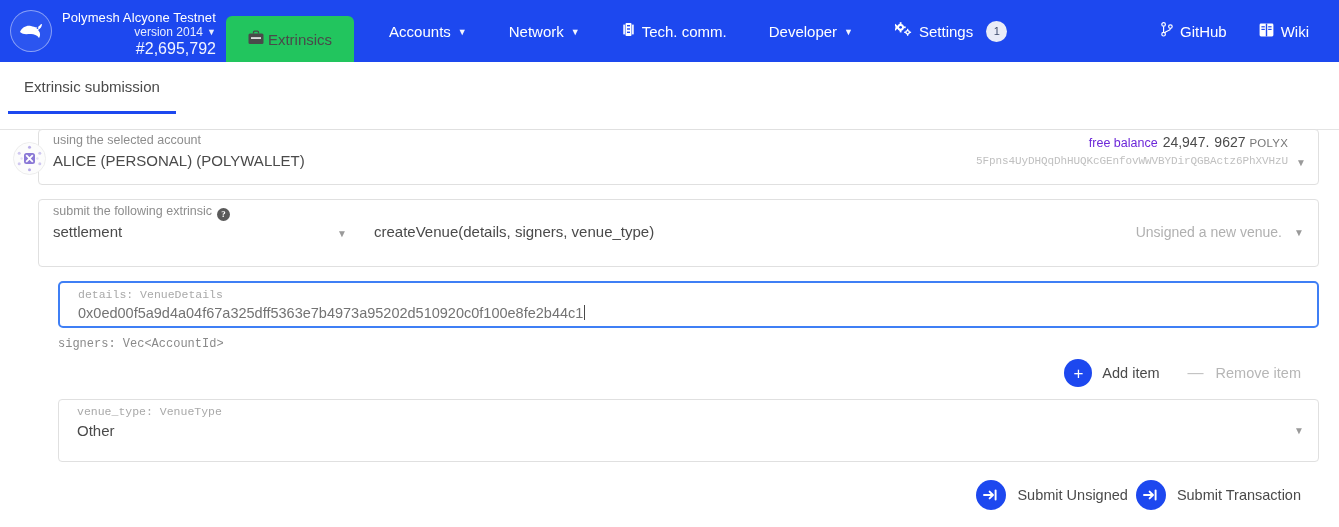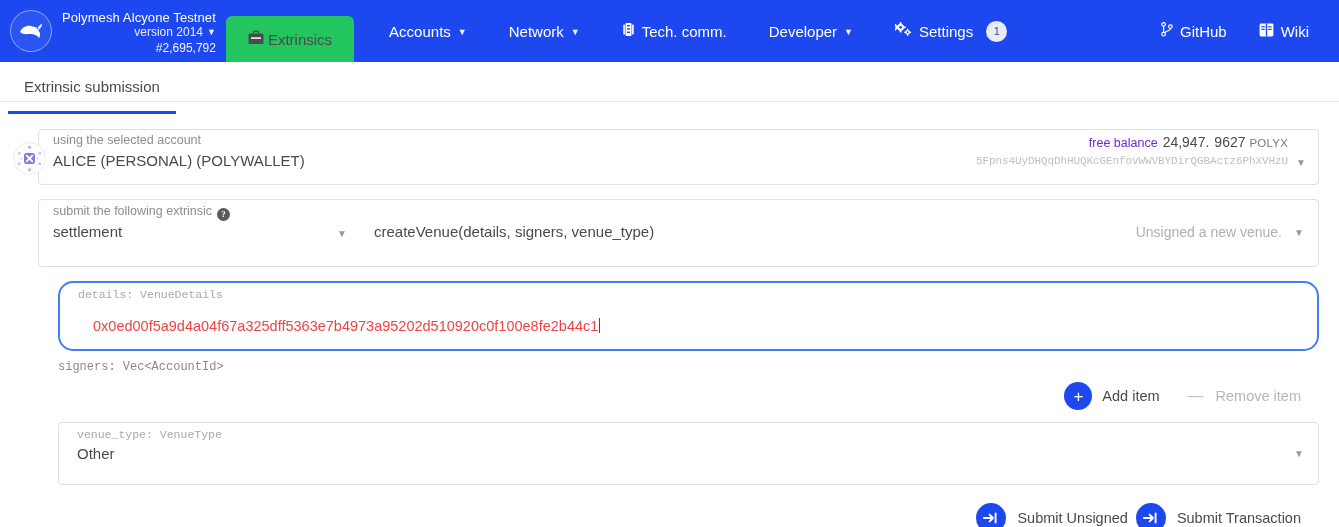--- a/index.html
+++ b/index.html
@@ -27,21 +27,21 @@
     margin-top: 3px; flex: none;
   }
   .logo-circle svg { display: block; }
   .brand-text {
     margin-left: 10px; text-align: right; color: #fff;
     line-height: 15px; padding-top: 3px;
   }
   .brand-name { font-size: 13px; letter-spacing: .1px; white-space: nowrap; }
   .brand-ver { font-size: 12px; color: #e8ecfd; white-space: nowrap; }
   .brand-ver .caret { font-size: 9px; margin-left: 4px; position: relative; top: -1px; }
-  .brand-block { font-size: 12px; color: #f2f4ff; white-space: nowrap; text-align: right; }
+  .brand-block { font-size: 16px; color: #f2f4ff; white-space: nowrap; text-align: right; }
 
   .tab-active {
     margin-left: 10px;
     height: 46px; min-width: 125px;
     background: #22c55e;
     border-radius: 6px 6px 0 0;
     display: flex; align-items: center; justify-content: center;
     gap: 4px; padding: 0 22px;
     color: #4a4a4a; font-size: 15px;
     align-self: flex-end;
@@ -60,21 +60,21 @@
     display: inline-flex; align-items: center; justify-content: center;
     width: 21px; height: 21px; border-radius: 50%;
     background: #e9ecf7; color: #3c4a6b; font-size: 11px;
     margin-left: 6px;
   }
   .nav-right { margin-left: auto; display: flex; align-items: center; height: 62px; padding-right: 14px; }
   .nav-right .nav-item { font-size: 15px; padding: 0 16px; }
 
   
   .subtabs {
-    position: absolute; top: 62px; left: 0; width: 1339px; height: 40px;
+    position: absolute; top: 62px; left: 0; width: 1339px; height: 68px;
     background: #fff; border-bottom: 1px solid #e4e4e4;
   }
   .subtab {
     position: absolute; left: 8px; top: 0;
     height: 52px; padding: 0 16px;
     display: flex; align-items: center;
     font-size: 15px; color: #4a4a4a;
     border-bottom: 3px solid #1d48ef;
   }
 
@@ -130,31 +130,31 @@
   }
   .extr-module { position: absolute; left: 14px; top: 23px; font-size: 15px; color: #4a4a4a; }
   .extr-module-caret { position: absolute; left: 298px; top: 28px; font-size: 10px; color: #9a9a9a; }
   .extr-method { position: absolute; left: 335px; top: 23px; font-size: 15px; color: #4a4a4a; }
   .extr-desc { position: absolute; right: 36px; top: 24px; font-size: 14px; color: #b0b0b0; }
   .extr-desc-caret { position: absolute; right: 14px; top: 27px; font-size: 10px; color: #9a9a9a; }
 
   
   .details-card {
     margin: 14px 20px 0 58px;
-    border: 2px solid #3f7ff5; border-radius: 15px;
-    height: 70px; position: relative; background: #fff; text-decoration: underline;
+    border: 2px solid #3f7ff5; border-radius: 5px;
+    height: 47px; position: relative; background: #fff; text-decoration: underline;
   }
   .mono-label {
     position: absolute; left: 18px; top: 5px;
     font-family: "Liberation Mono", monospace;
     font-size: 11.5px; color: #a9a9a9;
   }
   .details-value {
-    position: absolute; left: 18px; top: 35px;
-    font-size: 14.5px; color: #ef4444; white-space: nowrap; margin-left: 15px;
+    position: absolute; left: 18px; top: 22px;
+    font-size: 14.5px; color: #737373; white-space: nowrap;
   }
   .caret-bar {
     display: inline-block; width: 1px; height: 15px;
     background: #4a4a4a; vertical-align: -2px; margin-left: 1px;
   }
 
   
   .signers-label {
     margin: 9px 0 0 58px;
     font-family: "Liberation Mono", monospace;

